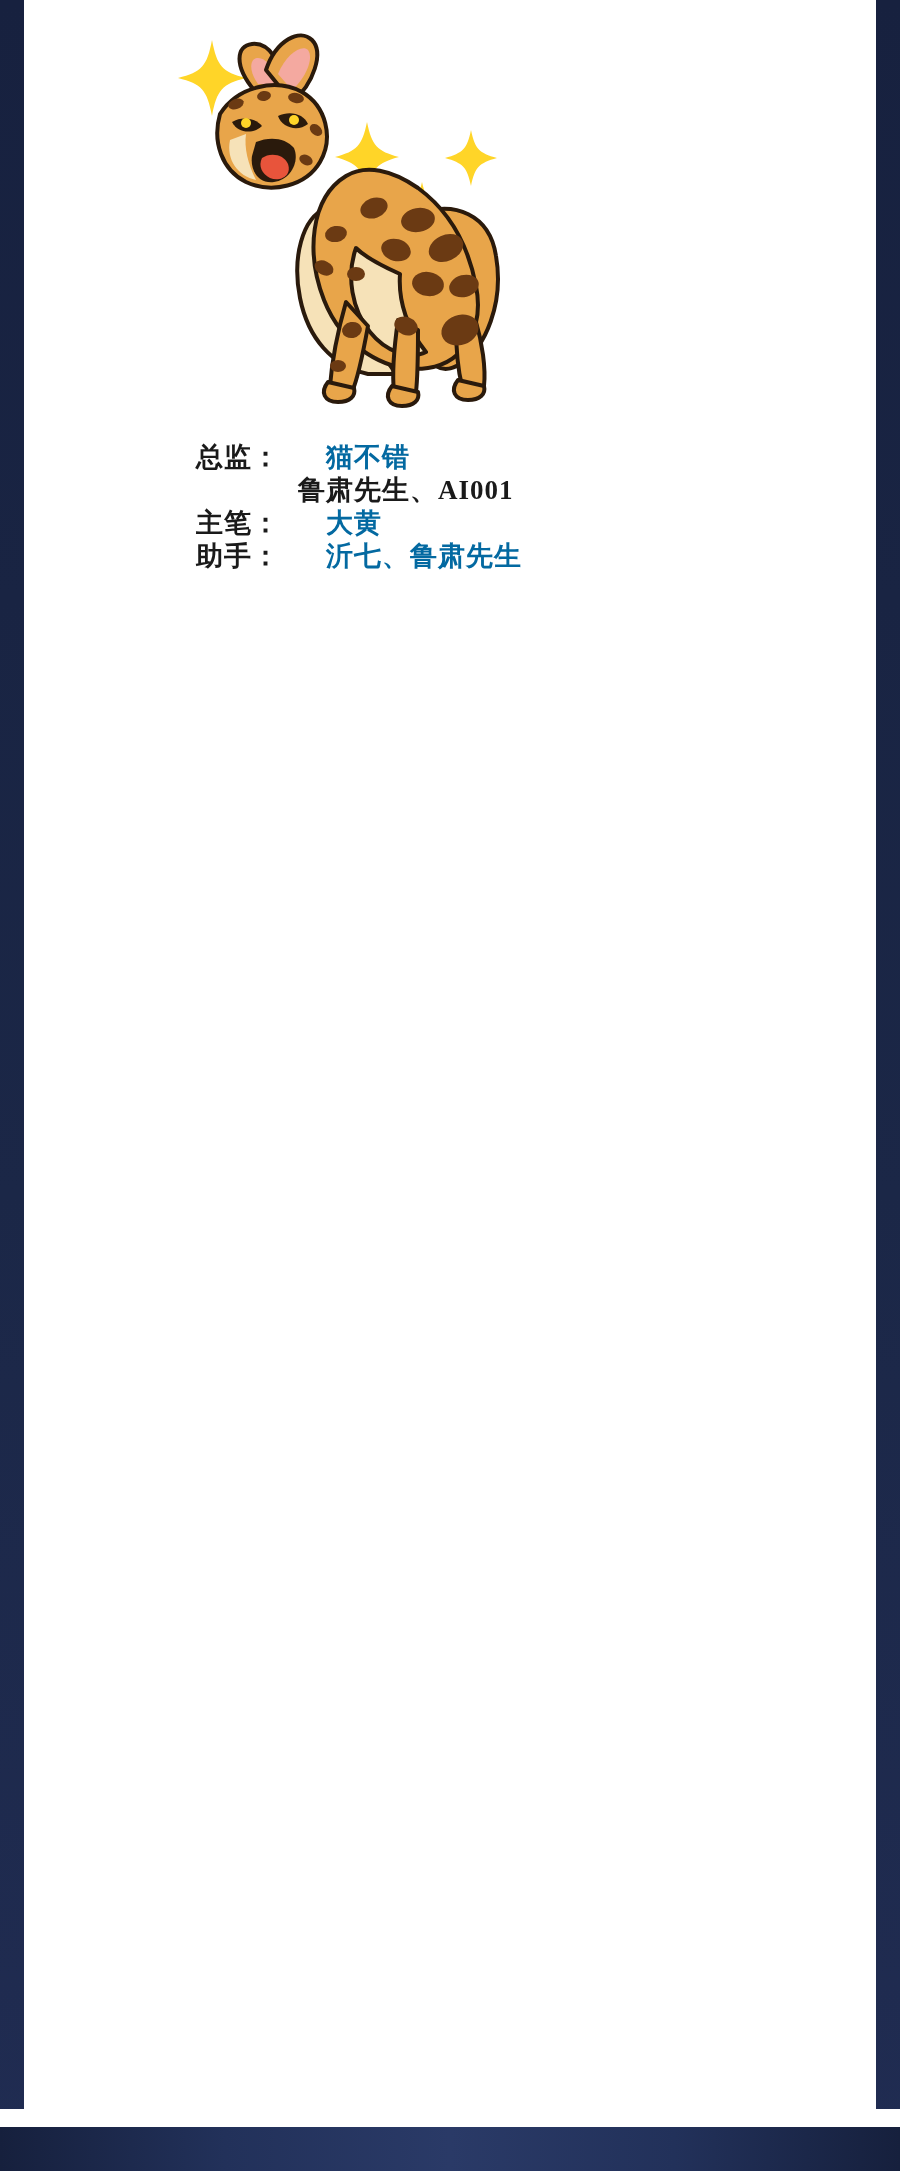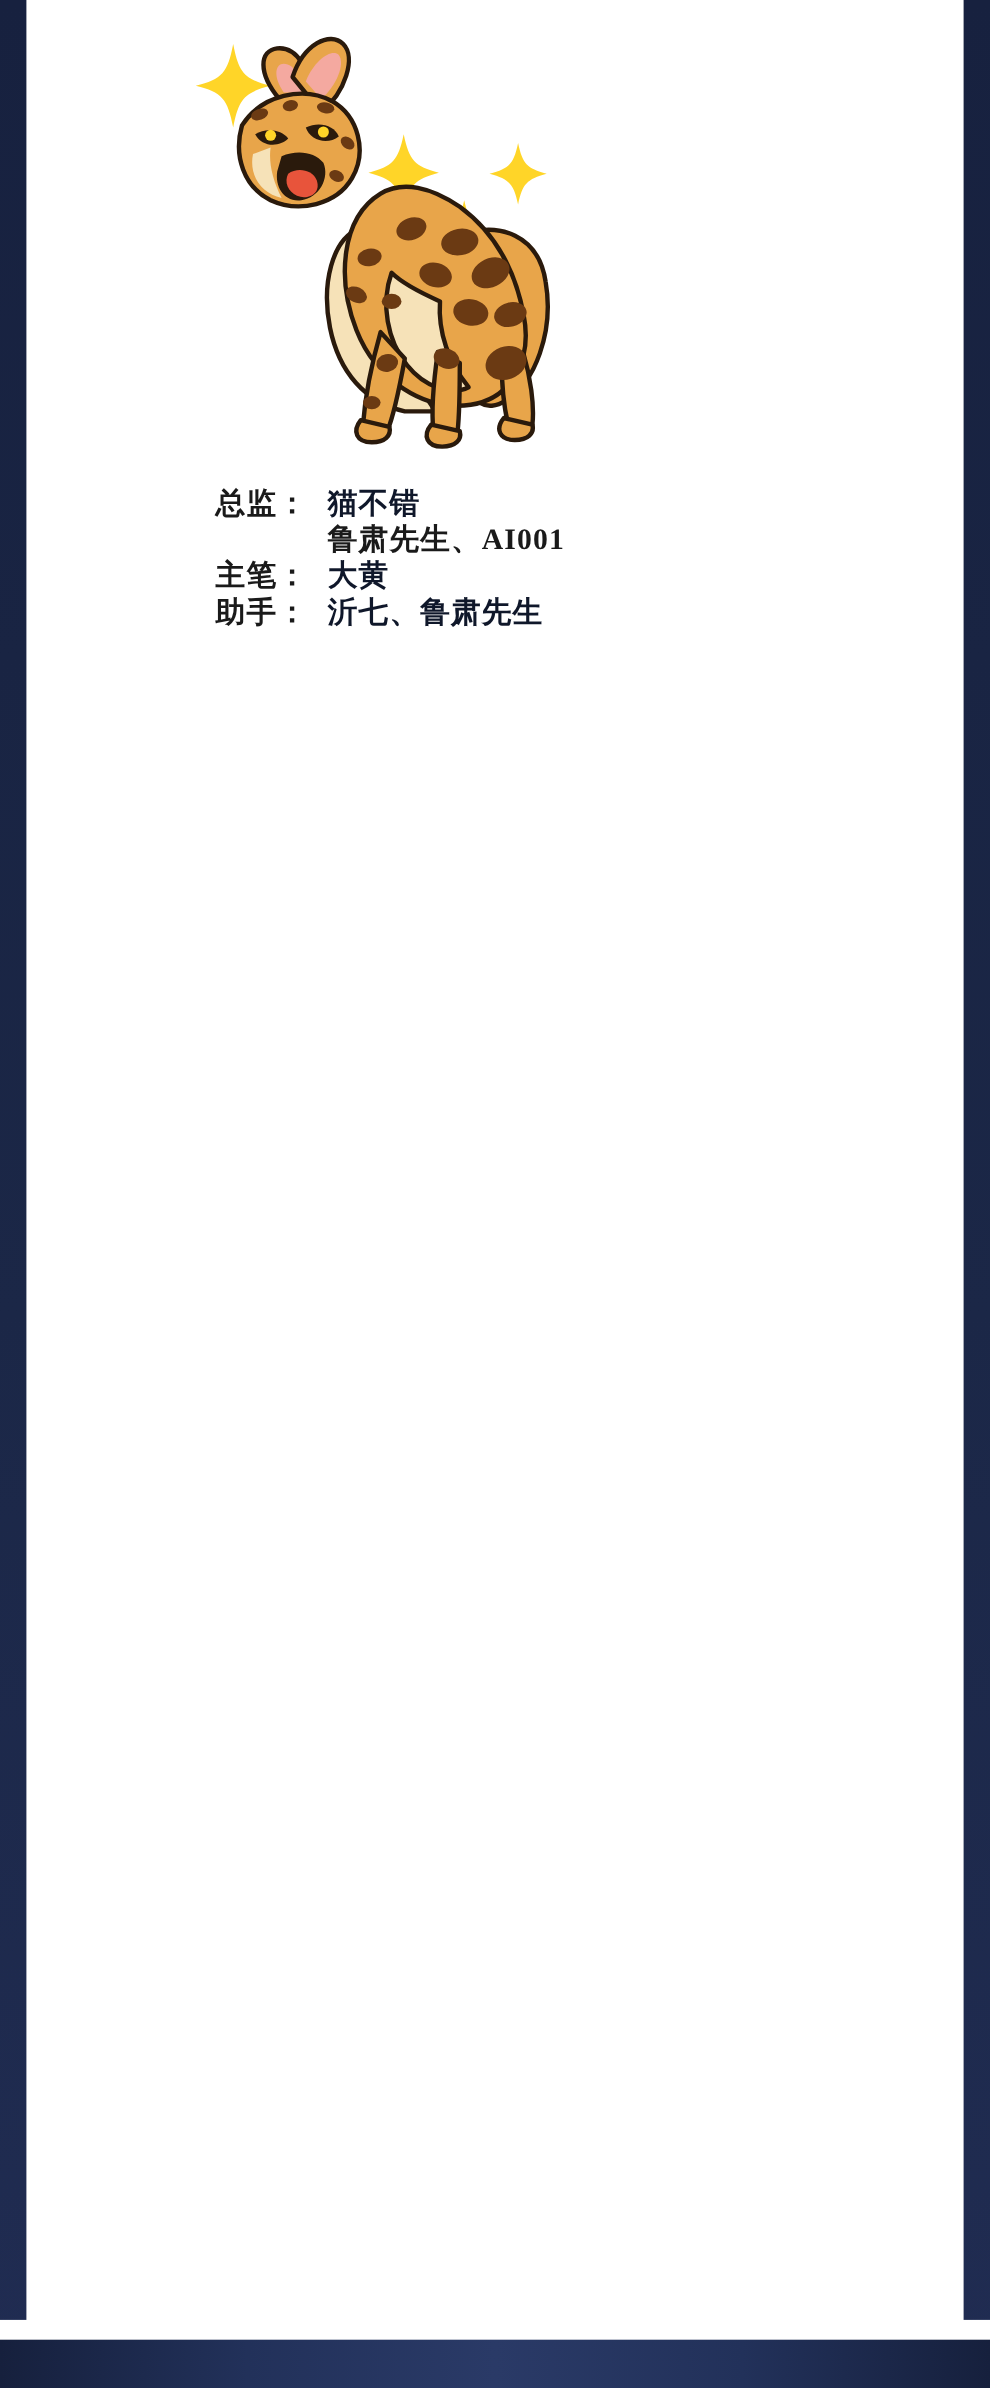--- a/index.html
+++ b/index.html
@@ -65,32 +65,33 @@
     position: absolute;
     left: 196px;
     top: 444px;
     width: 520px;
   }
   .credit-row {
     display: flex;
     align-items: flex-start;
     margin-bottom: 6px;
     line-height: 1.0;
+    gap: 28px;
   }
   .credit-label {
     font-size: 27px;
     color: #1a1a1a;
     font-weight: 700;
     letter-spacing: 1px;
     white-space: nowrap;
     min-width: 102px;
   }
   .credit-value {
     font-size: 27px;
-    color: #0f172a;
+    color: #0369a1;
     font-weight: 700;
     letter-spacing: 1px;
     white-space: nowrap;
   }
   .credit-cont {
     padding-left: 102px;
     font-size: 27px;
     color: #1a1a1a;
     font-weight: 700;
     letter-spacing: 1px;

